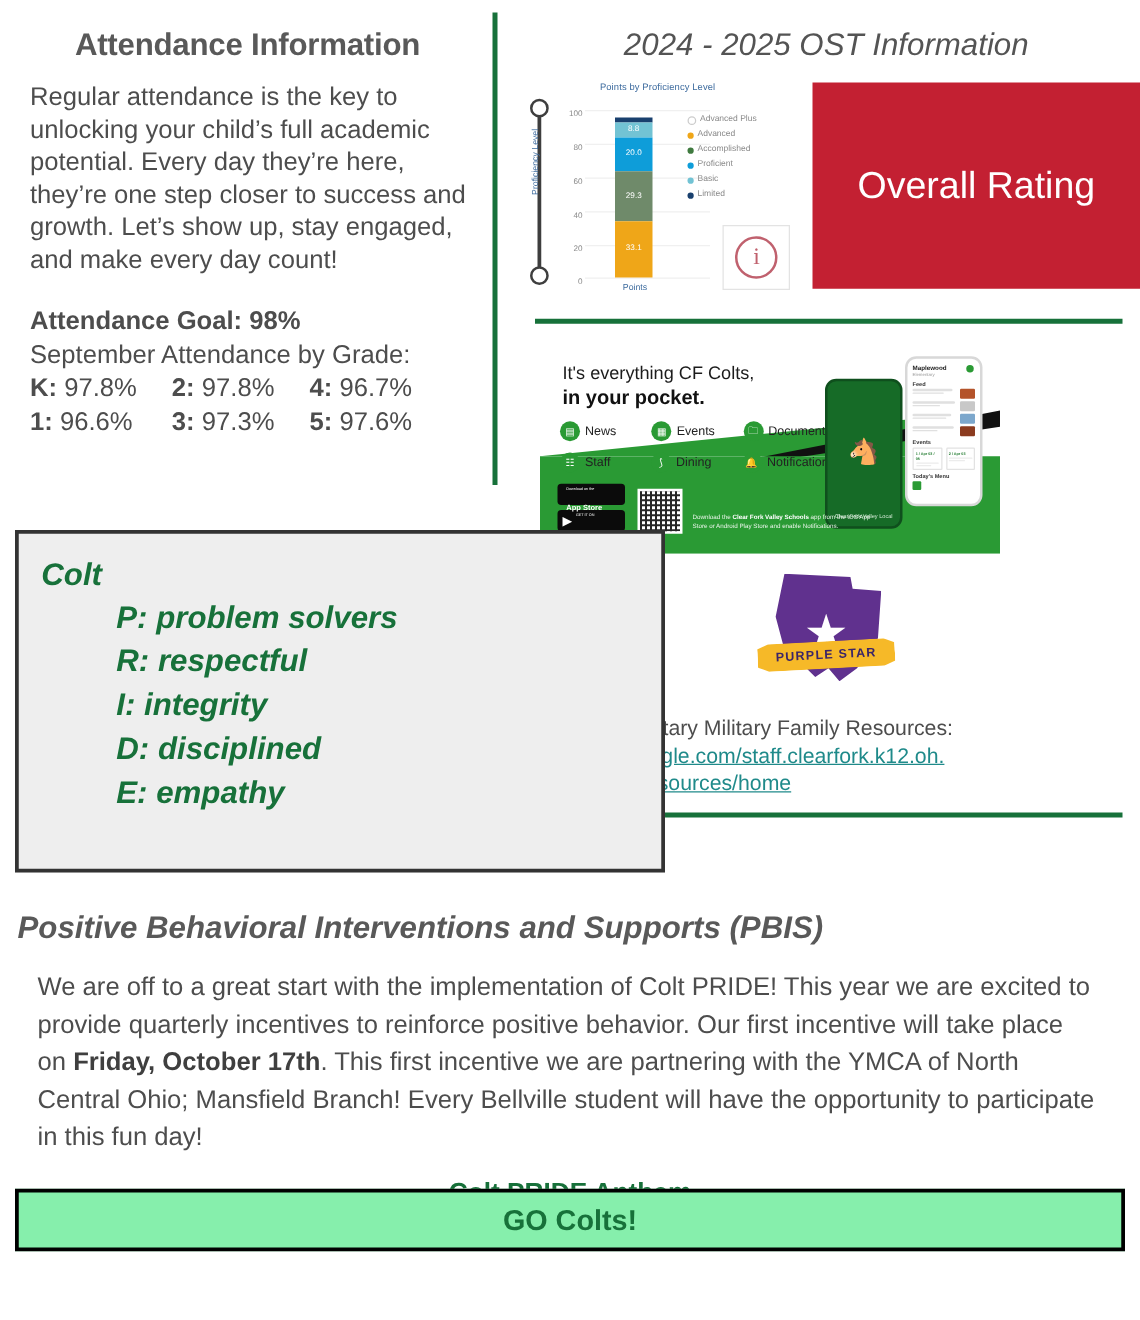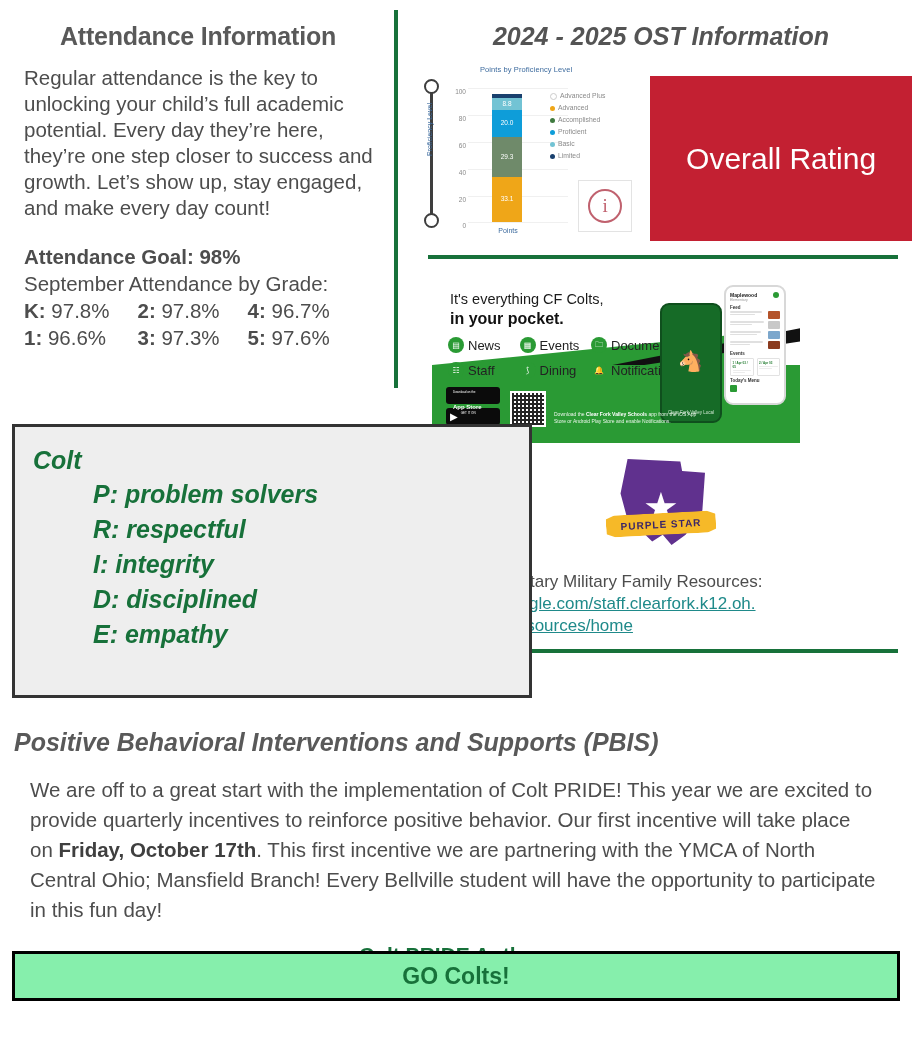--- a/index.html
+++ b/index.html
@@ -81,21 +81,21 @@
     white-space: nowrap;
   }
   .grade-table td.gcell { padding-right: 28px; }
   .grade-table td.gcell:last-child { padding-right: 0; }
   .grade-lbl { font-weight: bold; }
 
   
   .ost-title {
     font-size: 25px;
     font-style: italic;
-    font-weight: bold;
+    font-weight: normal;
     color: #545454;
     margin: 22px 0 8px 0;
     text-align: center;
   }
   .ost-row {
     display: flex;
     align-items: flex-start;
     margin-left: 8px;
   }
   .chart-card {
@@ -223,21 +223,21 @@
     border-radius: 50%;
     color: #c0616e;
     font-family: "Liberation Serif", serif;
     font-size: 19px;
     display: flex; align-items: center; justify-content: center;
   }
   .rating-box {
     width: 264px;
     height: 165px;
     margin-left: 16px;
-    margin-top: 17px;
+    margin-top: 7px;
     background: #c32032;
     color: #ffffff;
     display: flex;
     flex-direction: column;
     justify-content: space-around;
     align-items: center;
     text-align: center;
   }
   .rating-box .r1 { font-size: 30px; }
   .rating-box .r2 { font-size: 34px; }
@@ -293,21 +293,21 @@
   .feat-row { display: flex; margin-bottom: 9px; }
   .feat {
     display: flex; align-items: center; width: 77px;
   }
   .feat-ic {
     width: 16px; height: 16px; border-radius: 50%;
     background: #2a9a34; color: #fff;
     font-size: 8px; display:flex; align-items:center; justify-content:center;
     margin-right: 4px; flex: none;
   }
-  .feat-tx { font-size: 13px; color: #222; }
+  .feat-tx { font-size: 10px; color: #222; }
   .phone-back {
     position: absolute; right: 78px; top: 30px;
     width: 58px; height: 116px;
     background: #166b27; border-radius: 9px;
     border: 2px solid #0f4f1d;
   }
   .phone-back .pb-label {
     position:absolute; bottom: 6px; left:0; right:0;
     text-align:center; font-size:4.5px; color:#cfe8d2;
   }

